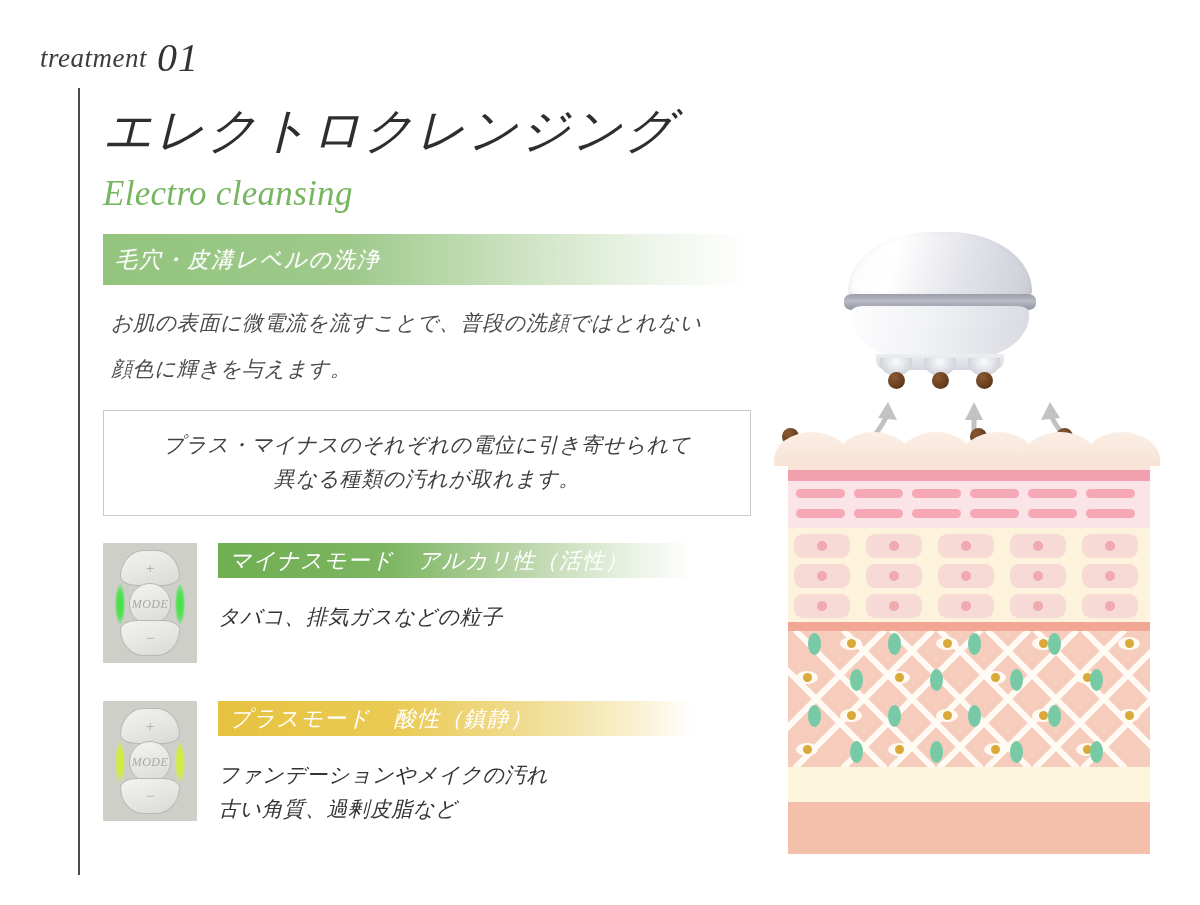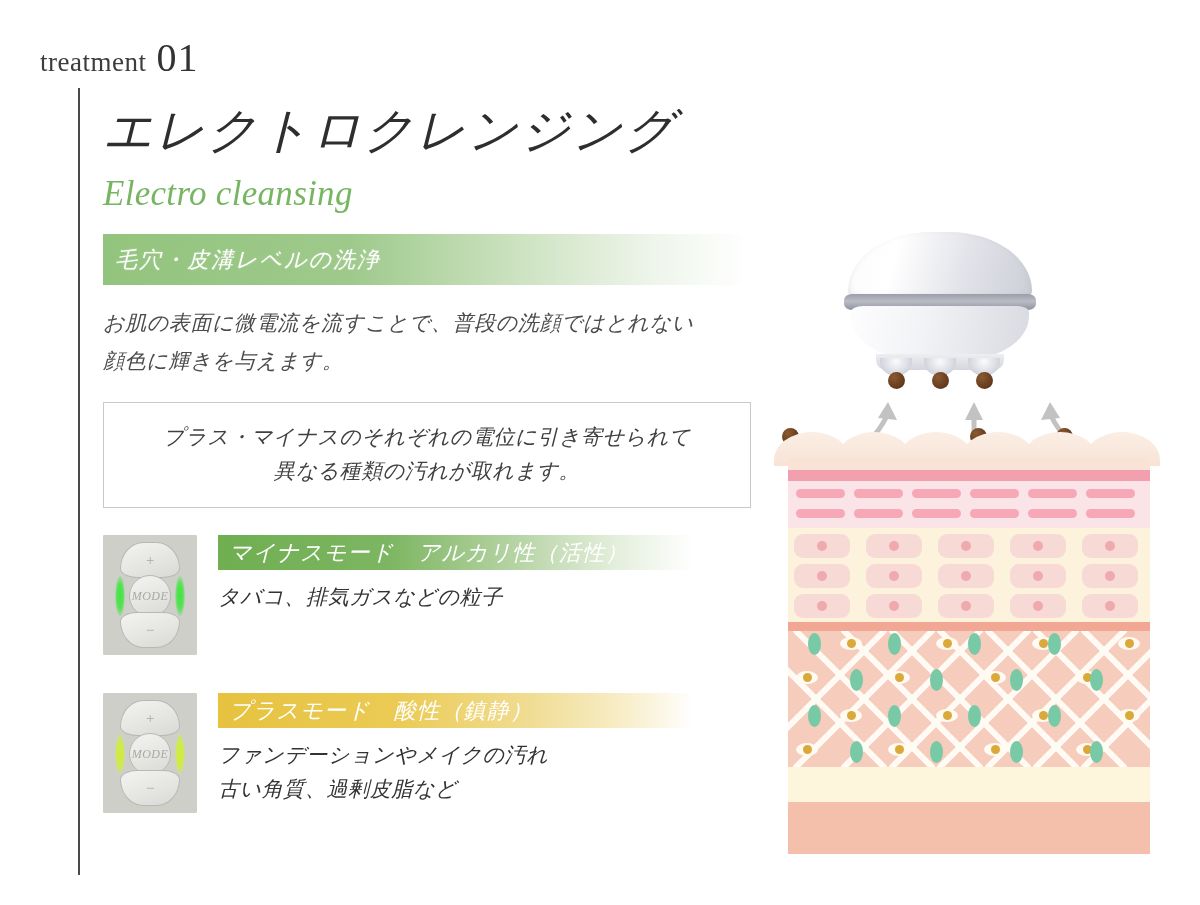--- a/index.html
+++ b/index.html
@@ -22,23 +22,24 @@
     position: absolute;
     inset: 0;
   }
 
   
   .eyebrow {
     position: absolute;
     left: 40px;
     top: 38px;
     display: flex;
-    align-items: flex-end;
+    align-items: center;
     gap: 10px;
     color: #3d3d3d;
+    font-style: italic;
   }
   .eyebrow .word {
     font-size: 27px;
     letter-spacing: .5px;
     font-family: "Liberation Serif", "DejaVu Serif", serif;
   }
   .eyebrow .num {
     font-size: 40px;
     line-height: 1;
     letter-spacing: 1px;
@@ -97,21 +98,21 @@
     text-shadow: 0 0 2px rgba(255,255,255,.35);
   }
 
   .body-copy {
     margin-top: 20px;
     font-size: 21px;
     line-height: 1.78;
     color: #4b4b4b;
     letter-spacing: .6px;
   }
-  .body-copy p { margin: 0; }
+  .body-copy p { margin: 8px; }
 
   .callout {
     margin-top: 22px;
     width: 648px;
     border: 1px solid #c9c9c9;
     box-sizing: border-box;
     padding: 17px 10px 19px;
     text-align: center;
   }
   .callout p {
@@ -205,21 +206,21 @@
   }
   .mode-band.gold {
     background: linear-gradient(to right, #e6c23f 0%, #ebcb55 38%, #f0dd94 66%, #f8eeca 86%, #ffffff 100%);
   }
   .mode-band .mode-title {
     color: #ffffff;
     font-size: 22px;
     letter-spacing: 1.2px;
   }
   .mode-list {
-    margin-top: 10px;
+    margin-top: 22px;
     font-size: 21px;
     line-height: 1.62;
     color: #333;
     letter-spacing: .6px;
   }
   .mode-list p { margin: 0; }
 
   
   .illus {
     position: absolute;

